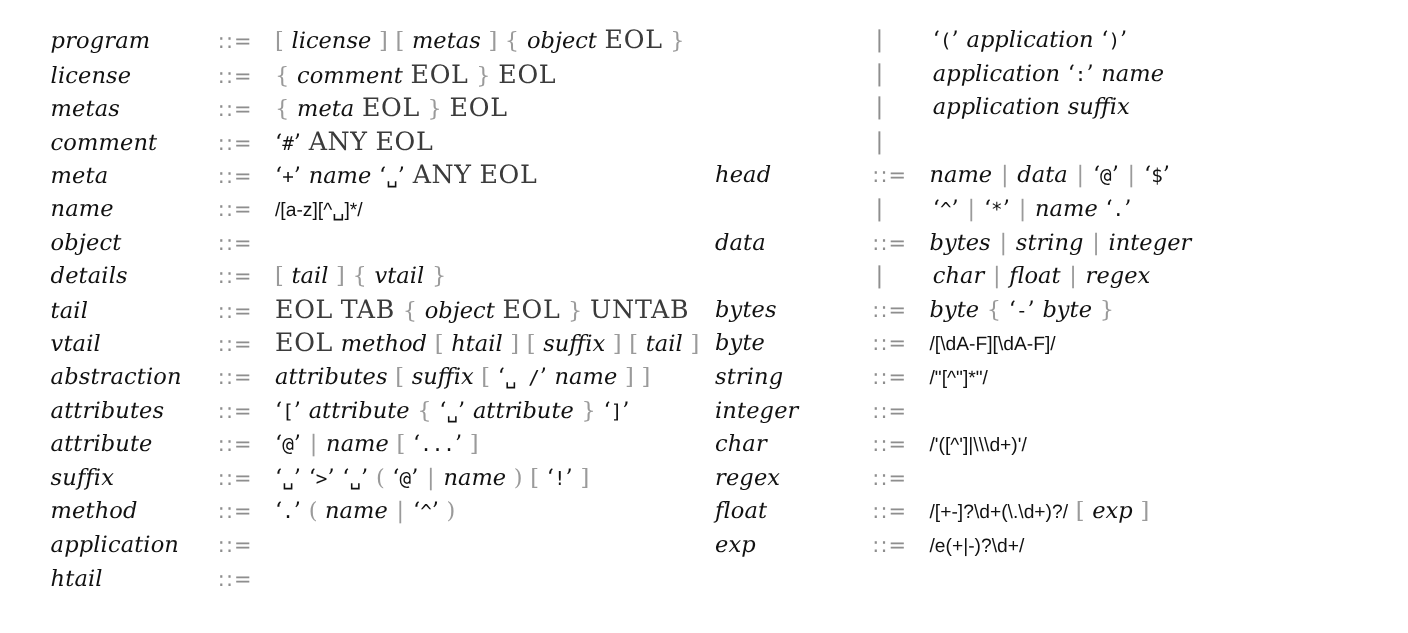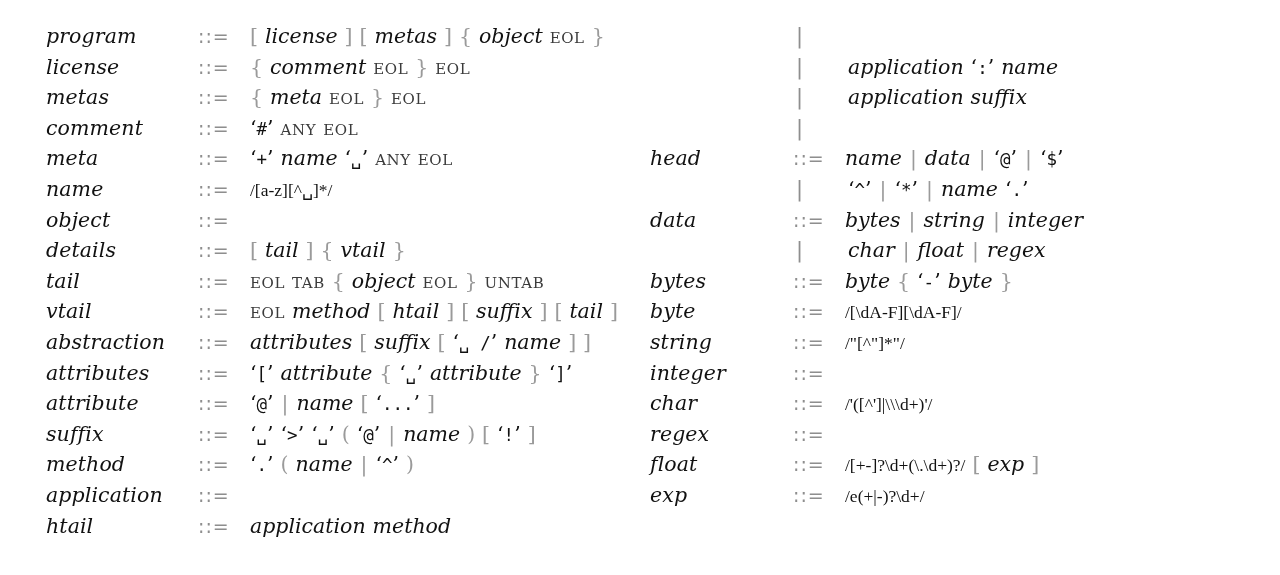--- a/index.html
+++ b/index.html
@@ -53,34 +53,34 @@
   .rhs{flex:0 0 auto;font-size:20.5px;color:#111111;}
 
   
   .nt{font-style:italic;color:#111111;}
   .meta{color:#9a9a9a;font-style:normal;
         font-family:"DejaVu Serif", serif;}
   .alt{color:#9a9a9a;font-style:normal;padding:0 1px;}
   .term{
     font-variant:small-caps;
     font-style:normal;
-    font-size:15px;
+    font-size:23px;
     color:#3b3b3b;
     letter-spacing:.6px;
   }
   .lit{
     font-family:"DejaVu Sans Mono", monospace;
     font-style:normal;
     font-size:17.5px;
     color:#111111;
     letter-spacing:0;
   }
   .q{font-style:normal;color:#111111;font-size:20.5px;}
   .rx{
-    font-family:Liberation Serif, serif;
+    font-family:Liberation Sans, sans-serif;
     font-style:normal;
     font-size:17.5px;
     color:#111111;
   }
   .sp{display:inline-block;width:.34em;}
 </style>
 </head>
 <body>
 
 <div id="sheet">
@@ -160,27 +160,27 @@
           <div class="def">::=</div>
           <div class="rhs"><span><span class="q">‘</span><span class="lit">.</span><span class="q">’</span></span><span class="sp"></span><span class="meta">(</span><span class="sp"></span><span class="nt">name</span><span class="sp"></span><span class="alt">|</span><span class="sp"></span><span><span class="q">‘</span><span class="lit">^</span><span class="q">’</span></span><span class="sp"></span><span class="meta">)</span></div>
         </div>
         <div class="rule">
           <div class="lhs">application</div>
           <div class="def">::=</div>
         </div>
         <div class="rule">
           <div class="lhs">htail</div>
           <div class="def">::=</div>
-          <div class="rhs"><span class="nt">application</span><span class="sp"></span><span class="nt">method</span></div>
         </div>
       </div>
     <div class="col col-right">
         <div class="rule">
           <div class="lhs"></div>
           <div class="def bar">|</div>
+          <div class="rhs"><span><span class="q">‘</span><span class="lit">(</span><span class="q">’</span></span><span class="sp"></span><span class="nt">application</span><span class="sp"></span><span><span class="q">‘</span><span class="lit">)</span><span class="q">’</span></span></div>
         </div>
         <div class="rule">
           <div class="lhs"></div>
           <div class="def bar">|</div>
           <div class="rhs"><span class="nt">application</span><span class="sp"></span><span><span class="q">‘</span><span class="lit">:</span><span class="q">’</span></span><span class="sp"></span><span class="nt">name</span></div>
         </div>
         <div class="rule">
           <div class="lhs"></div>
           <div class="def bar">|</div>
           <div class="rhs"><span class="nt">application</span><span class="sp"></span><span class="nt">suffix</span></div>

